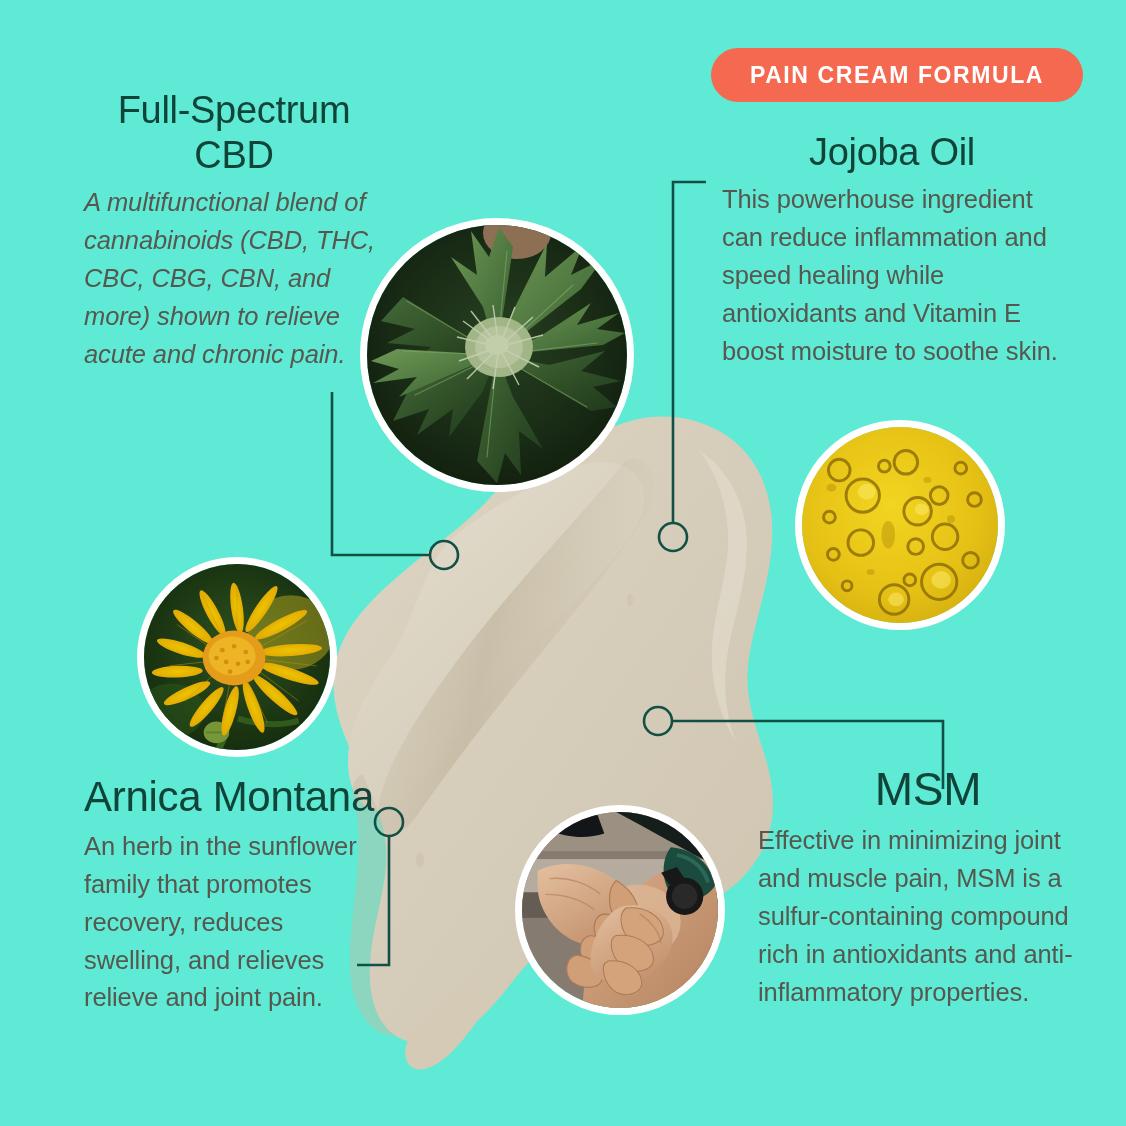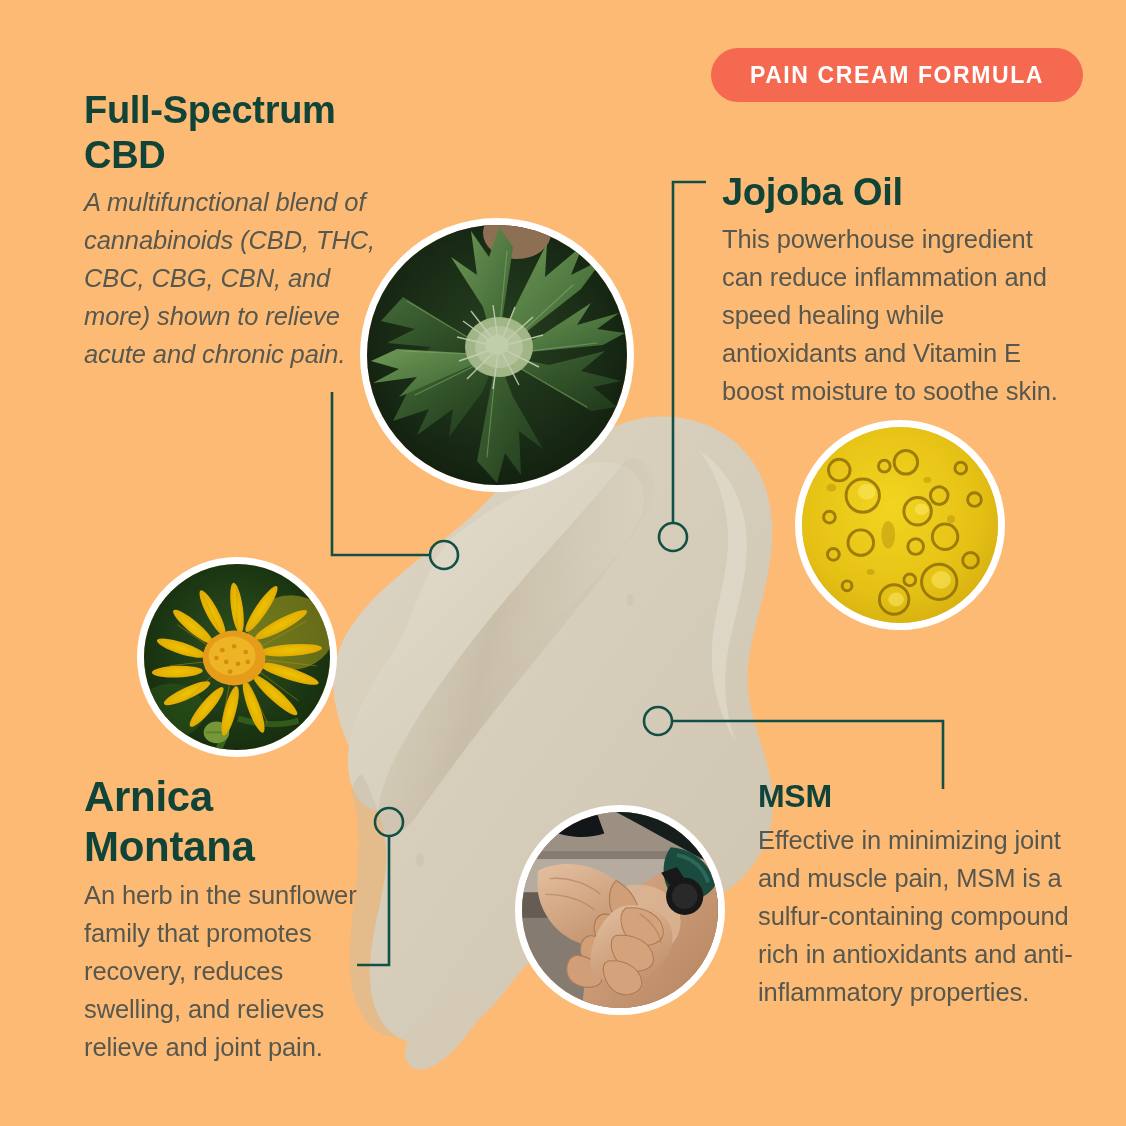--- a/index.html
+++ b/index.html
@@ -4,21 +4,21 @@
 <style>
   html, body {
     margin: 0;
     padding: 0;
     background: #eef3cd;
   }
   #stage {
     position: relative;
     width: 1126px;
     height: 1126px;
-    background: #fdba74;
+    background: #5eead4;
     overflow: hidden;
     font-family: "Liberation Sans", sans-serif;
     -webkit-font-smoothing: antialiased;
   }
 
   
   .badge {
     position: absolute;
     left: 711px;
     top: 48px;
@@ -34,45 +34,46 @@
     font-weight: bold;
     letter-spacing: 1.6px;
     box-sizing: border-box;
   }
 
   
   .block { position: absolute; }
   .block h2 {
     margin: 0 0 6px 0;
     color: #104438;
-    font-weight: bold;
+    font-weight: normal;
     letter-spacing: -0.3px;
+    text-align: center;
   }
   .block p {
     margin: 0;
     color: #56584f;
     font-size: 25.5px;
     line-height: 1.49;
     letter-spacing: -0.1px;
   }
 
   #blk-cbd    { left: 84px;  top: 88px;  width: 300px; }
   #blk-cbd h2 { font-size: 38px; line-height: 1.18; }
   #blk-cbd p  { width: 295px; font-style: italic; }
 
-  #blk-jojoba    { left: 722px; top: 130px; width: 340px; margin-top: 40px; }
+  #blk-jojoba    { left: 722px; top: 130px; width: 340px; }
   #blk-jojoba h2 { font-size: 38px; line-height: 1.18; }
   #blk-jojoba p  { width: 336px; }
 
   #blk-arnica    { left: 84px;  top: 772px; width: 290px; }
   #blk-arnica h2 { font-size: 42px; line-height: 1.18; }
   #blk-arnica p  { width: 288px; }
 
   #blk-msm    { left: 758px; top: 762px; width: 340px; }
-  #blk-msm h2 { font-size: 32px; line-height: 1.18; margin-top: 16px; }
+  #blk-msm h2 { font-size: 46px; line-height: 1.18; }
   #blk-msm p  { width: 336px; }
 
   
   .swatch { position: absolute; left: 300px; top: 390px; width: 540px; height: 700px; }
 
   
   .conn { position: absolute; left: 0; top: 0; width: 1126px; height: 1126px;
           pointer-events: none; }
 
   

